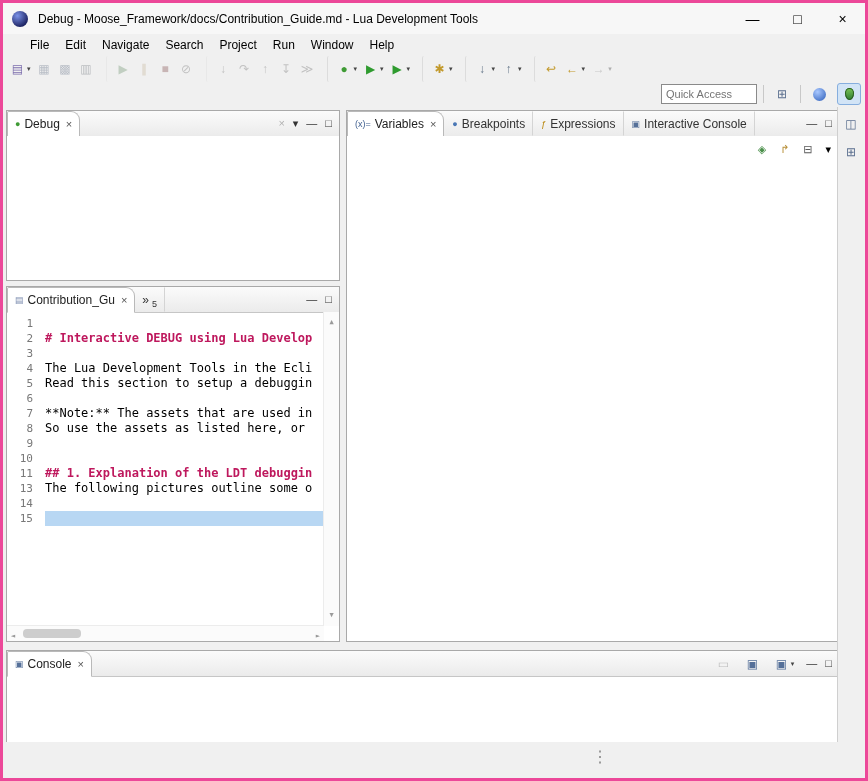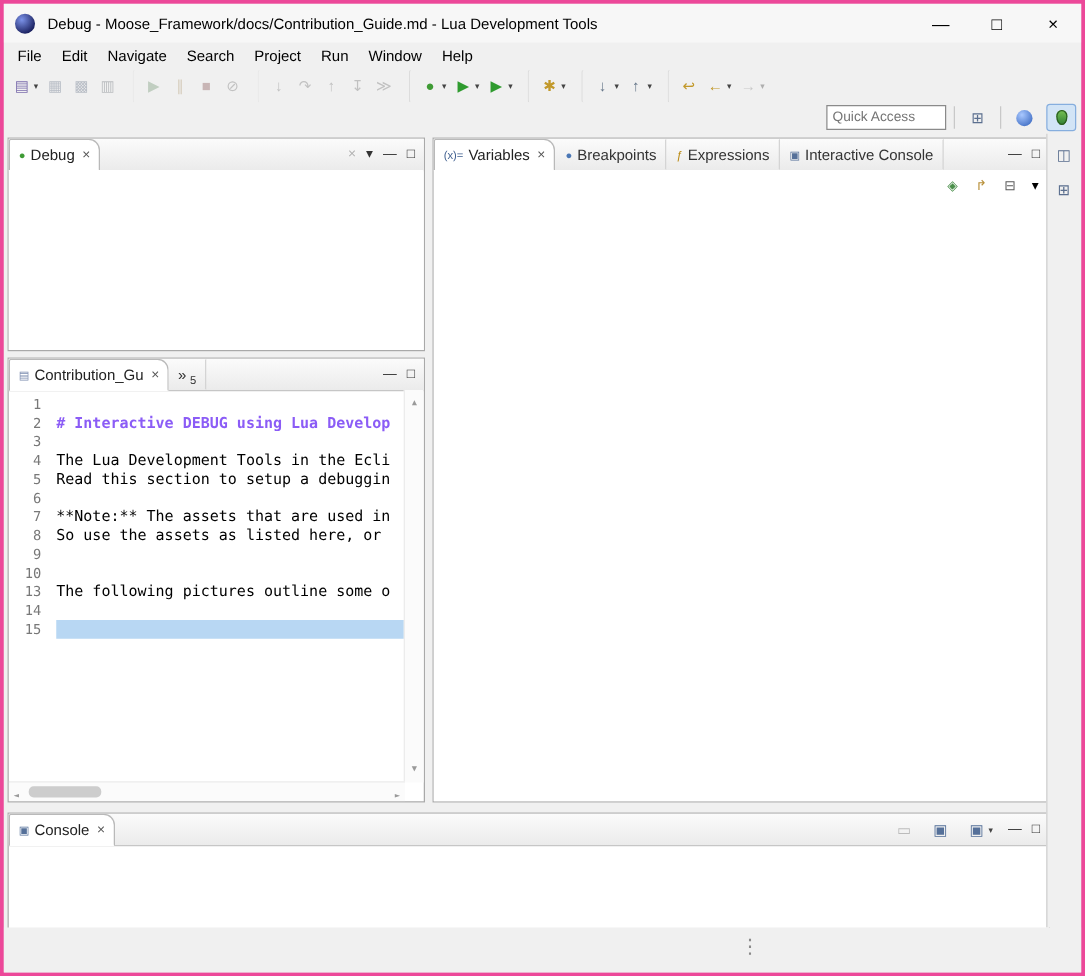--- a/index.html
+++ b/index.html
@@ -8,21 +8,21 @@
 
   
   .titlebar{position:absolute;top:0;left:0;right:0;height:31px;background:#f7f7f7;display:flex;align-items:center;}
   .app-icon{width:16px;height:16px;margin-left:9px;border-radius:50%;
     background:radial-gradient(circle at 34% 30%,#7b92e8 0%,#1b2160 75%);flex:none;}
   .title{margin-left:10px;white-space:nowrap;}
   .win-controls{margin-left:auto;display:flex;height:31px;}
   .win-btn{width:45px;display:flex;align-items:center;justify-content:center;font-size:14px;cursor:default;}
 
   
-  .menubar{position:absolute;top:31px;left:0;right:0;height:21px;display:flex;align-items:center;padding-left:3px;}
+  .menubar{position:absolute;top:31px;left:0;right:0;height:21px;display:flex;align-items:center;padding-left:19px;}
   .menu-item{padding:2px 8px;}
 
   
   .toolbar{position:absolute;top:53px;left:0;right:0;height:26px;display:flex;align-items:center;padding-left:5px;}
   .tb-item{display:flex;align-items:center;height:22px;padding:2px 2px;margin-right:2px;border-radius:2px;}
   .tb-item.group-start{margin-left:8px;padding-left:9px;border-left:1px solid #dcdcdc;}
   .tb-glyph{min-width:15px;text-align:center;font-size:12px;line-height:16px;}
   .tb-dd{font-size:7px;color:#444;margin-left:2px;}
   .tb-item.disabled{opacity:.38;filter:grayscale(55%);}
 
@@ -69,21 +69,21 @@
   .view-toolbar .tb-item{height:16px;margin:0;padding:0;}
   .view-toolbar .tb-glyph{font-size:11px;}
 
   
   .editor-body{position:absolute;top:25px;left:0;right:0;bottom:0;overflow:hidden;
     font-family:"DejaVu Sans Mono","Liberation Mono",monospace;font-size:12px;line-height:15px;}
   .ed-lines{position:absolute;top:4px;left:0;right:15px;bottom:15px;overflow:hidden;}
   .ed-line{display:flex;height:15px;}
   .ln{width:26px;text-align:right;padding-right:12px;color:#787878;flex:none;font-size:11px;}
   .lt{flex:1;white-space:pre;overflow:hidden;}
-  .ed-line.md-heading .lt{color:#8b5cf6;font-weight:bold;}
+  .ed-line.md-heading .lt{color:#be185d;font-weight:bold;}
   .ed-line.current-line .lt{background:#b8d7f3;}
   .vscroll{position:absolute;top:0;right:0;width:15px;bottom:15px;background:#fbfbfb;border-left:1px solid #ececec;}
   .vscroll .arr{position:absolute;left:0;right:0;text-align:center;font-size:7px;color:#9a9a9a;}
   .vscroll .up{top:3px;} .vscroll .down{bottom:3px;}
   .hscroll{position:absolute;left:0;right:15px;bottom:0;height:15px;background:#fbfbfb;border-top:1px solid #ececec;}
   .hscroll .arrh{position:absolute;top:3px;font-size:7px;color:#9a9a9a;}
   .hscroll .left{left:4px;} .hscroll .right{right:4px;}
   .hthumb{position:absolute;left:16px;top:3px;width:58px;height:9px;background:#cdcdcd;border-radius:4px;}
 
   
@@ -403,20 +403,24 @@
           <div class="ed-line">
             <span class="ln">9</span>
             <span class="lt"></span>
           </div>
 
           <div class="ed-line">
             <span class="ln">10</span>
             <span class="lt"></span>
           </div>
 
+          <div class="ed-line md-heading">
+            <span class="ln">11</span>
+            <span class="lt">## 1. Explanation of the LDT debuggin</span>
+          </div>
 
 
           <div class="ed-line">
             <span class="ln">13</span>
             <span class="lt">The following pictures outline some o</span>
           </div>
 
           <div class="ed-line">
             <span class="ln">14</span>
             <span class="lt"></span>

